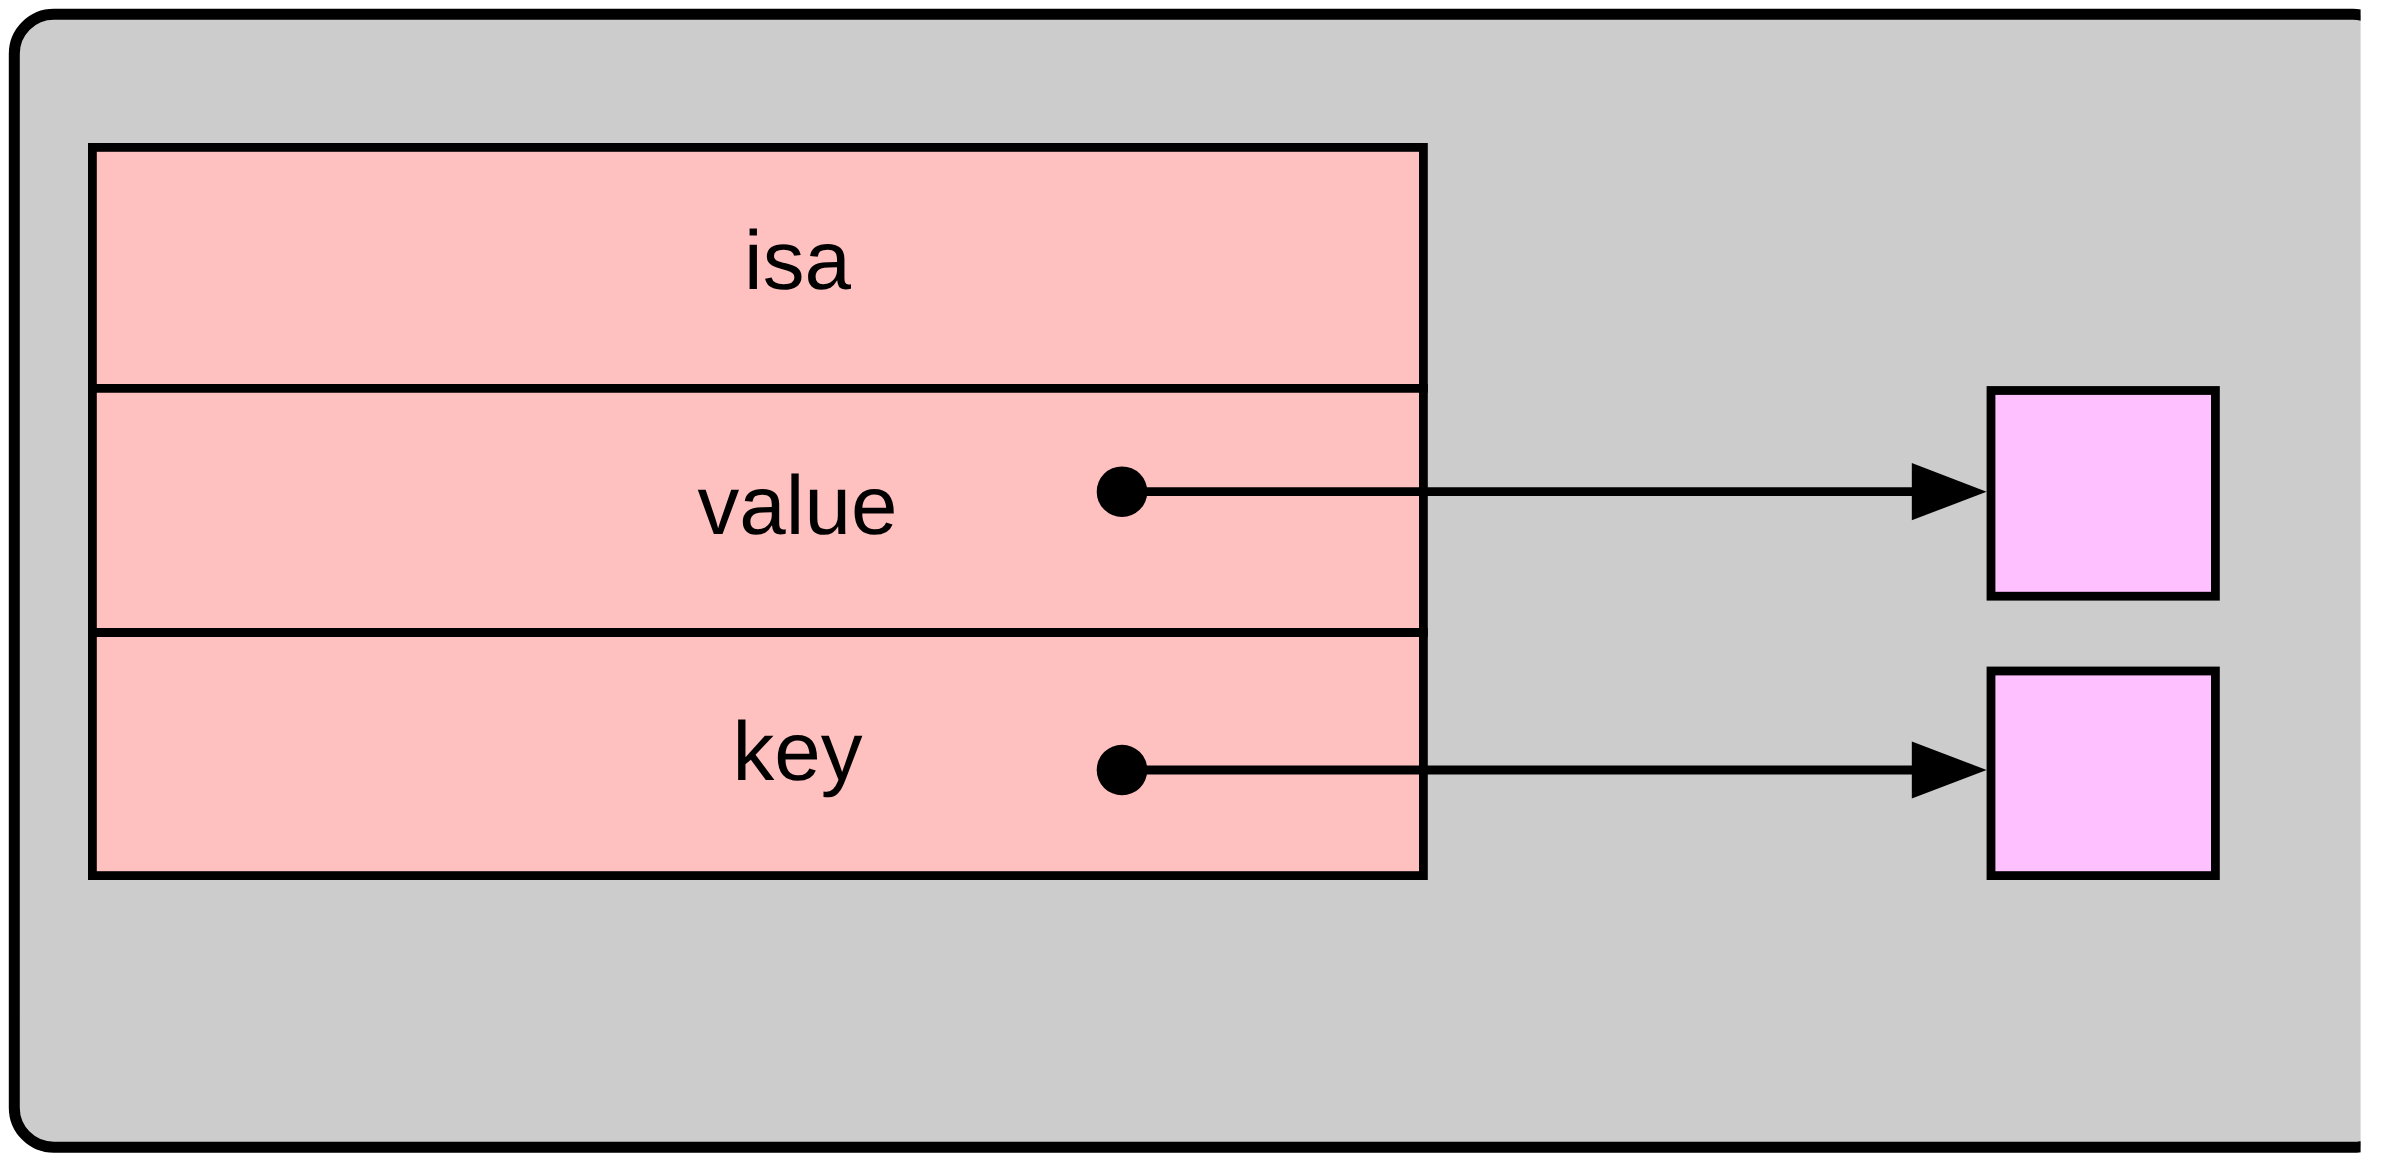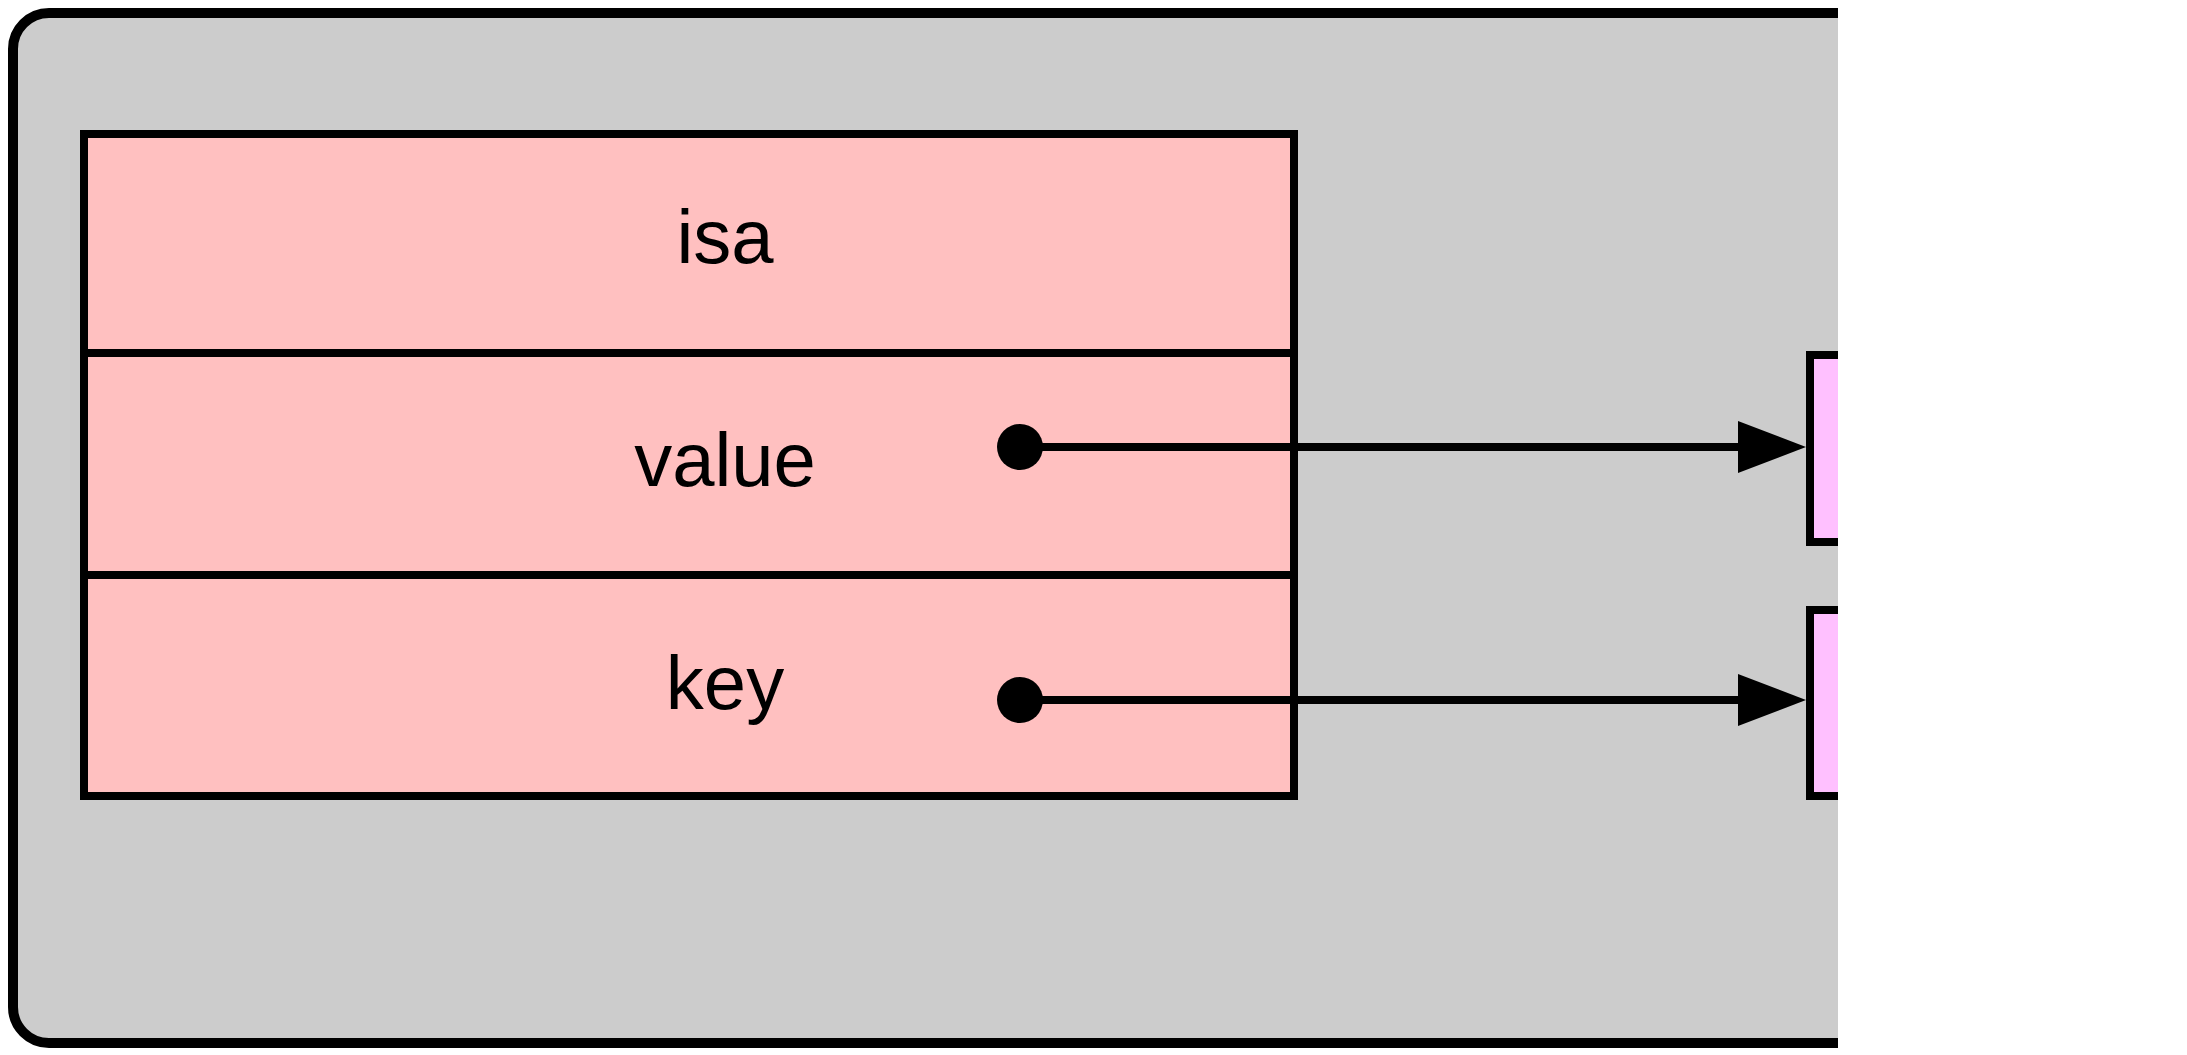--- a/index.html
+++ b/index.html
@@ -6,21 +6,21 @@
   html, body {
     margin: 0;
     padding: 0;
     background: #ffffff;
   }
   body {
     font-family: "Liberation Sans", sans-serif;
   }
   #canvas {
     position: relative;
-    width: 1838px;
+    width: 2146px;
     height: 1055px;
     overflow: hidden;
     background: #ffffff;
   }
   #canvas svg {
     position: absolute;
     top: 0;
     left: 0;
     width: 2187px;
     height: 1055px;

